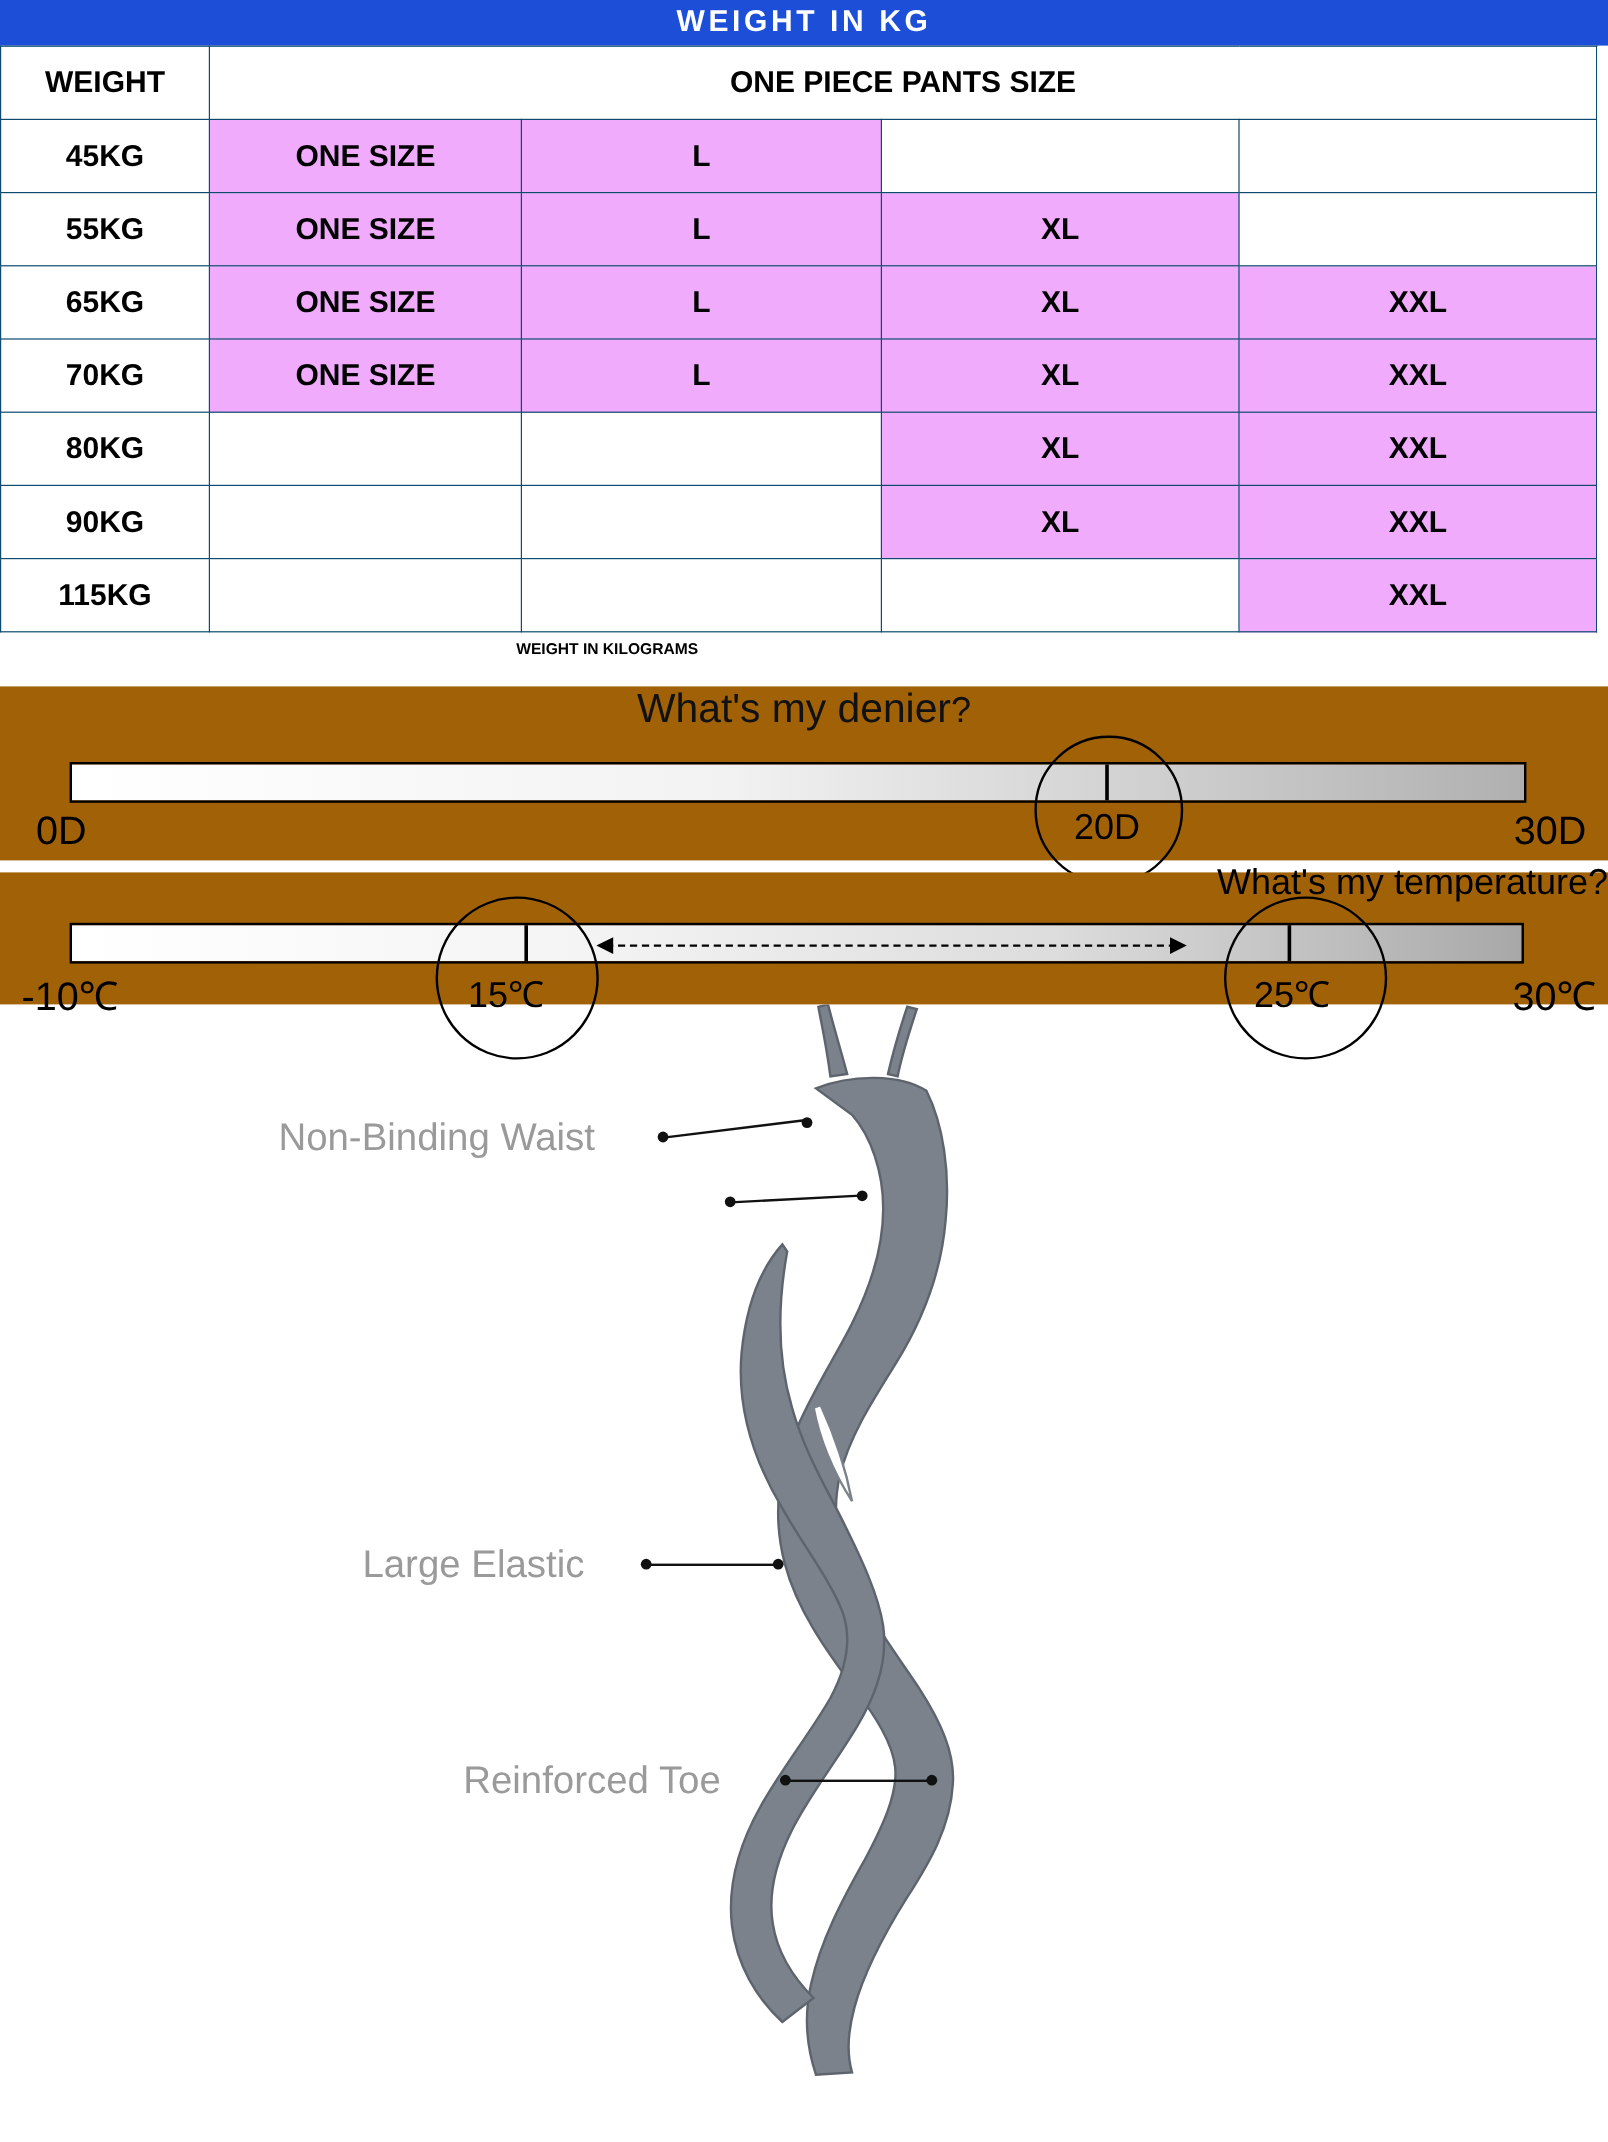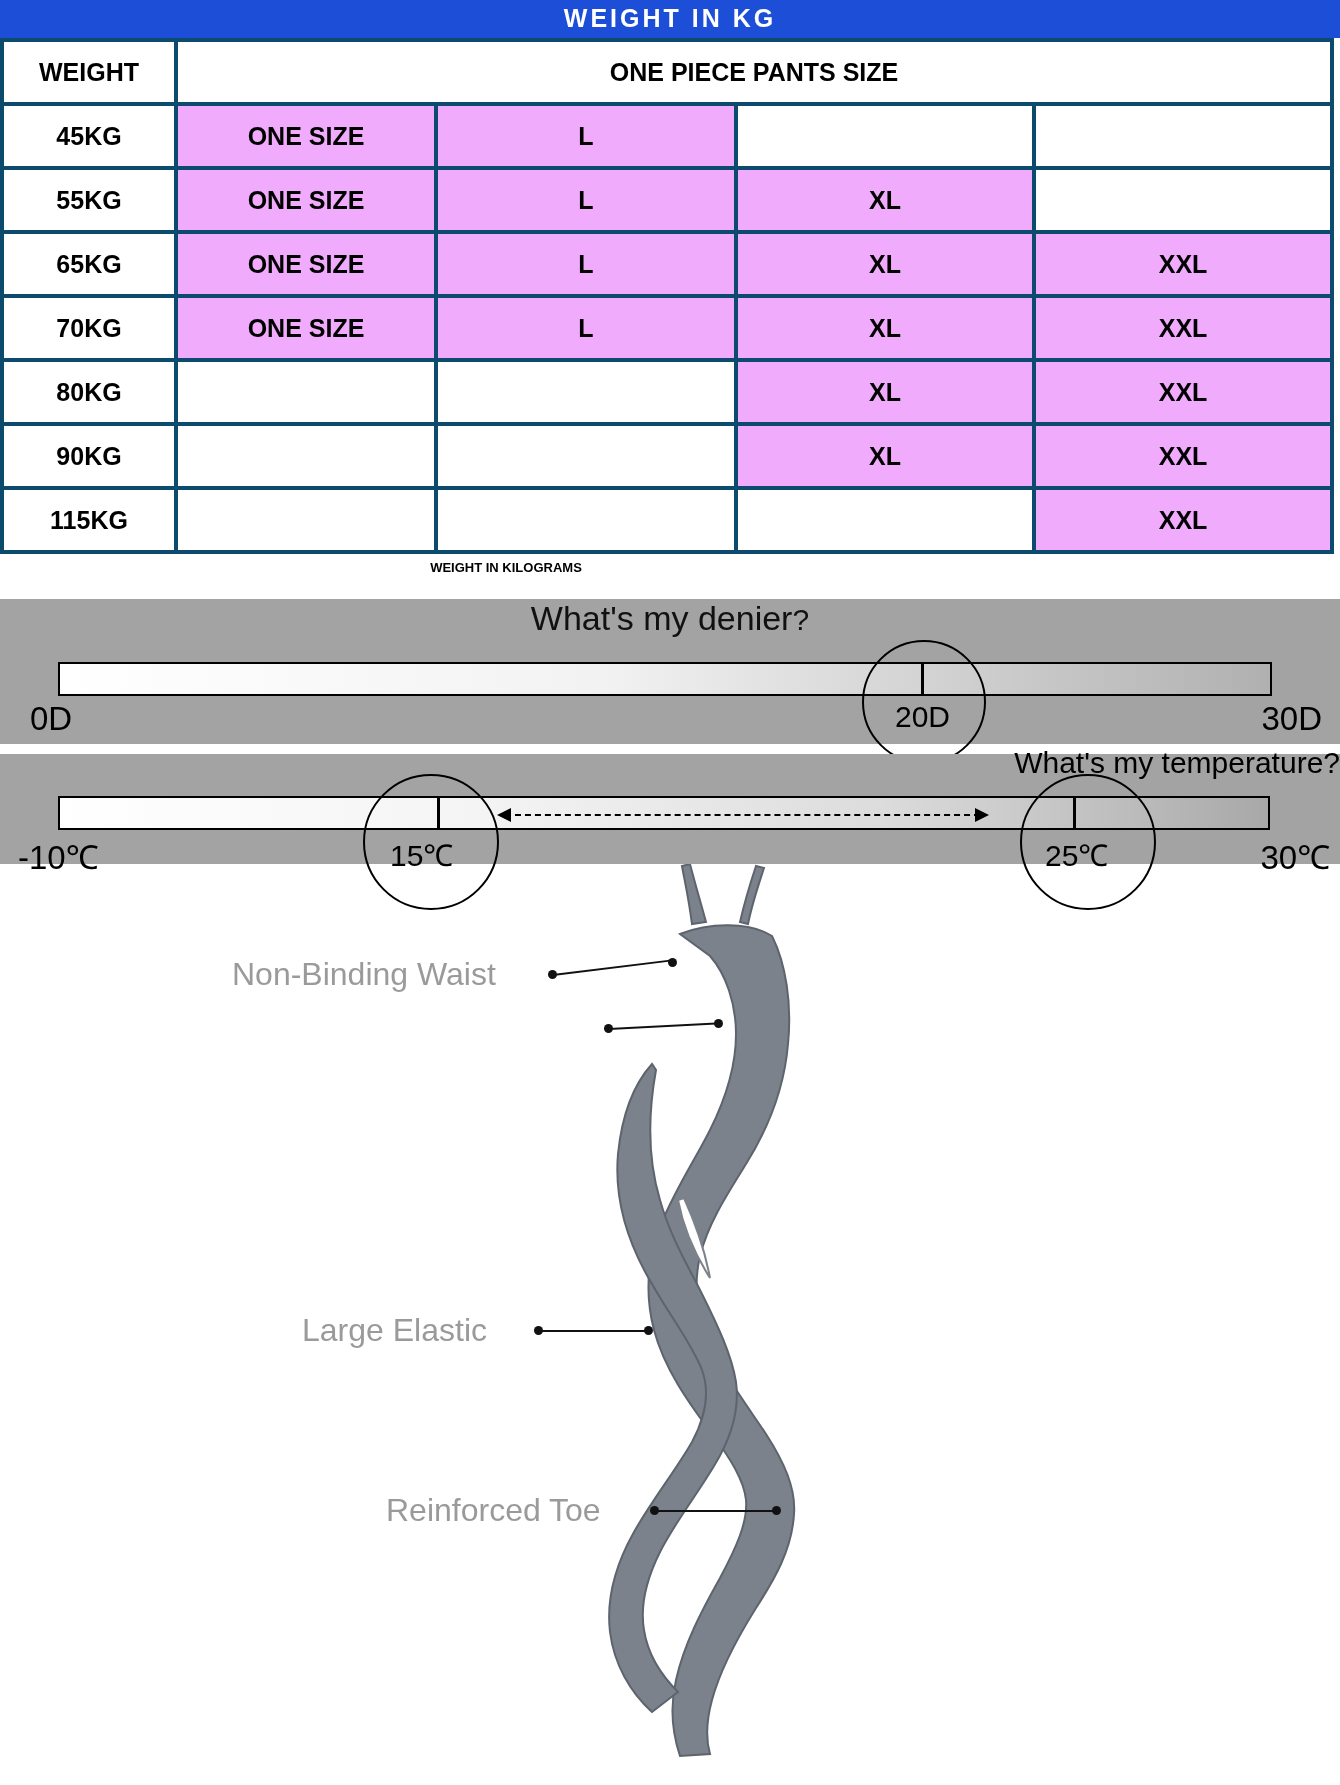--- a/index.html
+++ b/index.html
@@ -33,21 +33,21 @@
     position:relative;
     width:1340px;
   }
   table.size-table{
     border-collapse:collapse;
     width:1338px;
     table-layout:fixed;
     margin:0;
   }
   table.size-table td,table.size-table th{
-    border:4px solid #0c4a6e;
+    border:1px solid #0c4a6e;
     height:60px;
     text-align:center;
     vertical-align:middle;
     font-size:25px;
     font-weight:700;
     padding:0;
   }
   .col-w{width:174px;}
   .col-a{width:260px;}
   .col-b{width:300px;}
@@ -73,21 +73,21 @@
   }
   .caption-shift{
     position:relative;
     left:-180px;
   }
 
   
   .scale-section{
     position:relative;
     width:1340px;
-    background:#a3a3a3;
+    background:#a16207;
   }
   .q-title{
     text-align:center;
     font-size:34px;
     font-weight:400;
     margin:22px 0 14px 0;
     color:#111;
   }
   .q-title .qmark{font-size:30px;}
   .bar-row{

